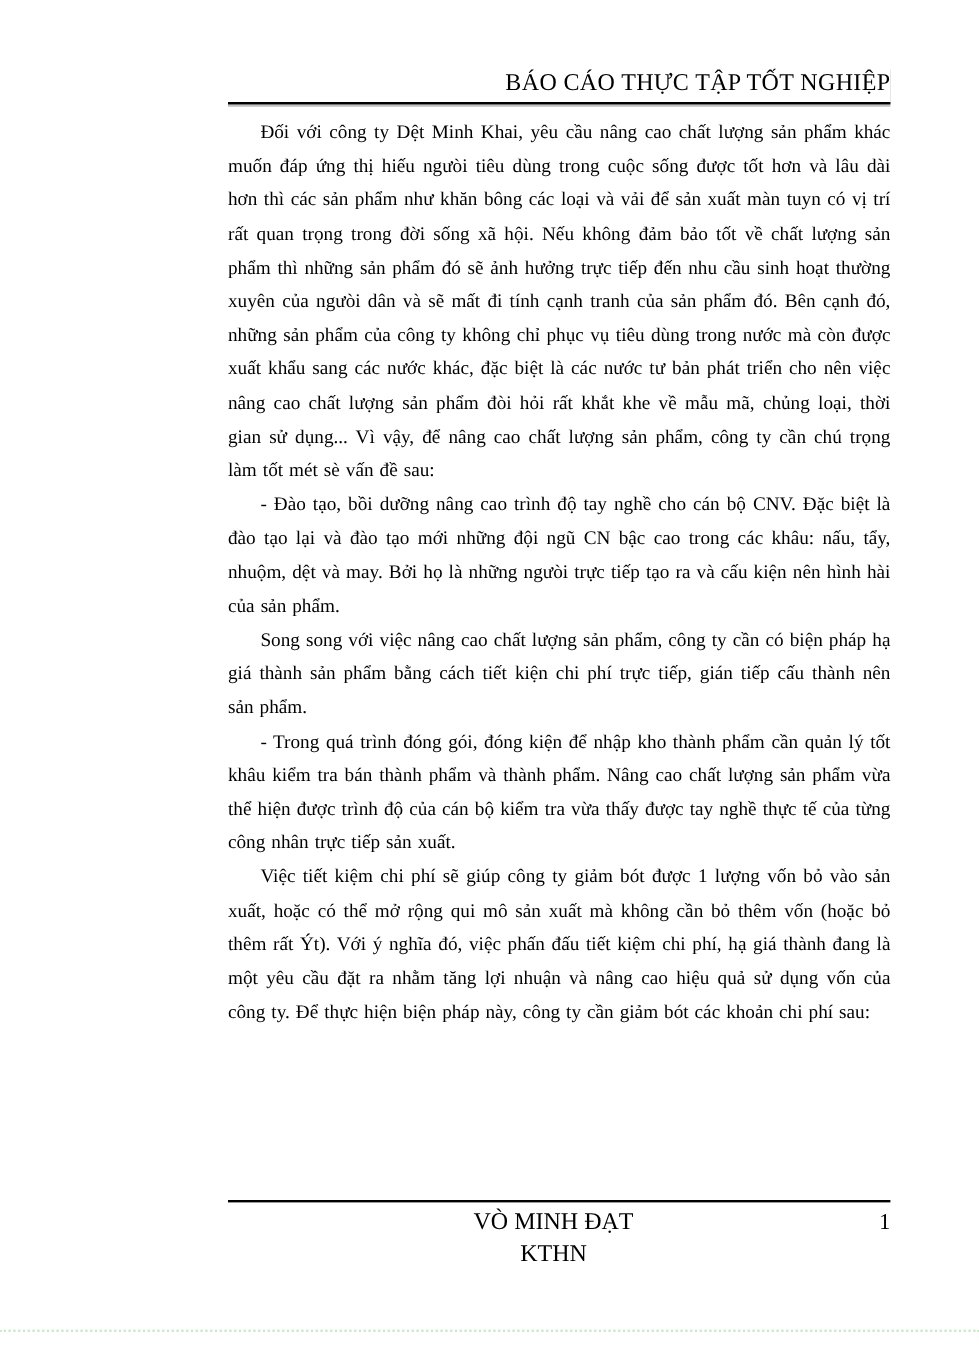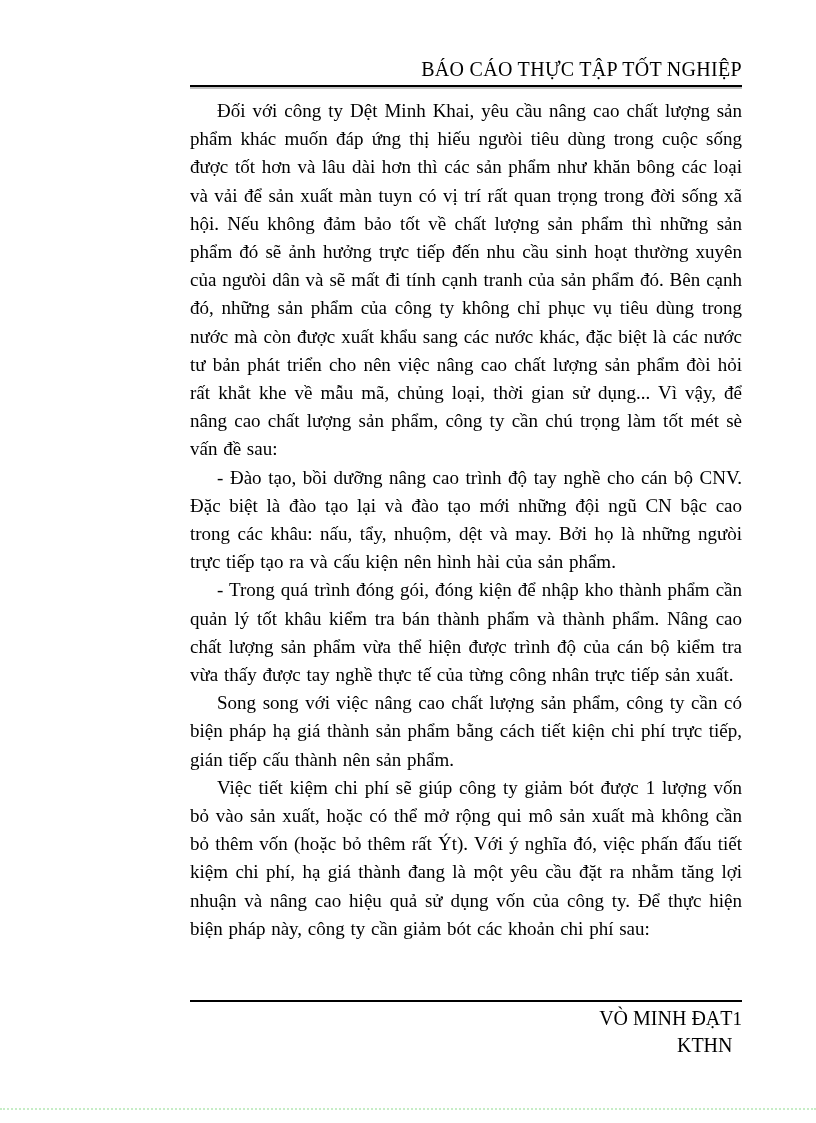--- a/index.html
+++ b/index.html
@@ -33,21 +33,21 @@
     letter-spacing: 0.3px;
     white-space: nowrap;
   }
 
   
   .body-text {
     position: absolute;
     left: 190px;
     width: 552px;
     top: 97px;
-    font-size: 19px;
+    font-size: 16px;
     line-height: 28.2px;
     text-align: justify;
     word-spacing: 1px;
   }
   .body-text p {
     text-indent: 27px;
     margin: 0;
   }
 
   
@@ -58,21 +58,21 @@
     top: 1000px;
     border-top: 2px solid #000000;
     padding-top: 3px;
     display: flex;
     align-items: flex-start;
     font-size: 20px;
     line-height: 27px;
   }
   .footer-left {
     flex: 1 1 0;
-    text-align: right;
+    text-align: center;
   }
   .footer-center {
     flex: 0 0 auto;
     font-size: 19px;
     text-align: center;
   }
   .footer-right {
     flex: 1 1 0;
     text-align: right;
     padding-right: 52px;
@@ -92,22 +92,22 @@
 </head>
 <body>
 
 <div class="page">
 
   <div class="header">BÁO CÁO THỰC TẬP TỐT NGHIỆP</div>
 
   <div class="body-text">
     <p>Đối với công ty Dệt Minh Khai, yêu cầu nâng cao chất lượng sản phẩm khác muốn đáp ứng thị hiếu ngưòi tiêu dùng trong cuộc sống được tốt hơn và lâu dài hơn thì các sản phẩm như khăn bông các loại và vải để sản xuất màn tuyn có vị trí rất quan trọng trong đời sống xã hội. Nếu không đảm bảo tốt về chất lượng sản phẩm thì những sản phẩm đó sẽ ảnh hưởng trực tiếp đến nhu cầu sinh hoạt thường xuyên của ngưòi dân và sẽ mất đi tính cạnh tranh của sản phẩm đó. Bên cạnh đó, những sản phẩm của công ty không chỉ phục vụ tiêu dùng trong nước mà còn được xuất khẩu sang các nước khác, đặc biệt là các nước tư bản phát triển cho nên việc nâng cao chất lượng sản phẩm đòi hỏi rất khắt khe về mẫu mã, chủng loại, thời gian sử dụng... Vì vậy, để nâng cao chất lượng sản phẩm, công ty cần chú trọng làm tốt mét sè vấn đề sau:</p>
     <p>- Đào tạo, bồi dưỡng nâng cao trình độ tay nghề cho cán bộ CNV. Đặc biệt là đào tạo lại và đào tạo mới những đội ngũ CN bậc cao trong các khâu: nấu, tẩy, nhuộm, dệt và may. Bởi họ là những ngưòi trực tiếp tạo ra và cấu kiện nên hình hài của sản phẩm.</p>
+    <p>Song song với việc nâng cao chất lượng sản phẩm, công ty cần có biện pháp hạ giá thành sản phẩm bằng cách tiết kiện chi phí trực tiếp, gián tiếp cấu thành nên sản phẩm.</p>
     <p>- Trong quá trình đóng gói, đóng kiện để nhập kho thành phẩm cần quản lý tốt khâu kiểm tra bán thành phẩm và thành phẩm. Nâng cao chất lượng sản phẩm vừa thể hiện được trình độ của cán bộ kiểm tra vừa thấy được tay nghề thực tế của từng công nhân trực tiếp sản xuất.</p>
-    <p>Song song với việc nâng cao chất lượng sản phẩm, công ty cần có biện pháp hạ giá thành sản phẩm bằng cách tiết kiện chi phí trực tiếp, gián tiếp cấu thành nên sản phẩm.</p>
     <p>Việc tiết kiệm chi phí sẽ giúp công ty giảm bót được 1 lượng vốn bỏ vào sản xuất, hoặc có thể mở rộng qui mô sản xuất mà không cần bỏ thêm vốn (hoặc bỏ thêm rất Ýt). Với ý nghĩa đó, việc phấn đấu tiết kiệm chi phí, hạ giá thành đang là một yêu cầu đặt ra nhằm tăng lợi nhuận và nâng cao hiệu quả sử dụng vốn của công ty. Để thực hiện biện pháp này, công ty cần giảm bót các khoản chi phí sau:</p>
   </div>
 
   <div class="footer">
     <div class="footer-left">
       <div>VÒ MINH ĐẠT</div>
       <div>KTHN</div>
     </div>
     <div class="footer-center">1</div>
   </div>

